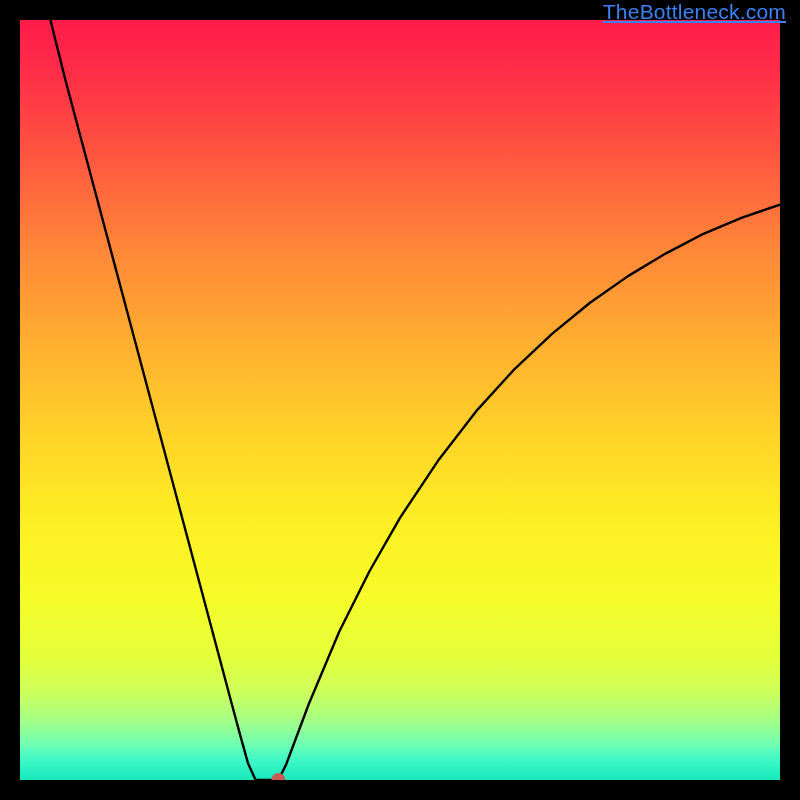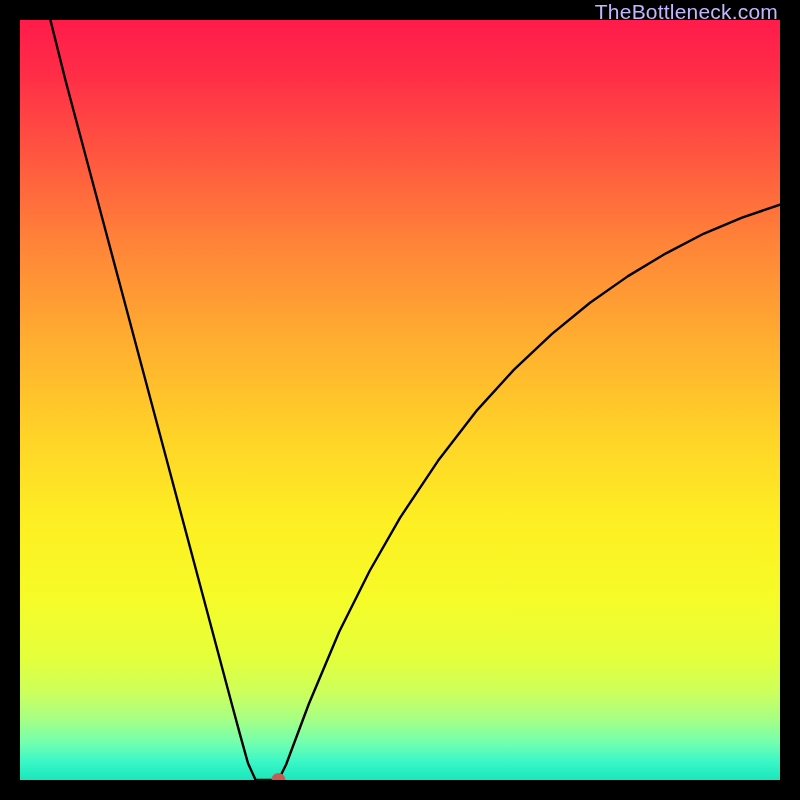--- a/index.html
+++ b/index.html
@@ -22,25 +22,26 @@
   .plot {
     position: absolute;
     left: 0;
     top: 0;
     width: 760px;
     height: 760px;
   }
   .watermark {
     position: absolute;
     top: 0px;
-    right: 22px;
-    color: #c4b5fd;
+    right: 14px;
+    color: #3b82f6;
     font-size: 21px;
     font-weight: 500;
     letter-spacing: 0.2px;
+    text-decoration: underline;
   }
   svg { display: block; }
 </style>
 </head>
 <body>
 
 <div class="frame">
   <svg class="plot" viewBox="0 0 760 760">
     <defs>
       <linearGradient id="bg-grad" x1="0" y1="0" x2="0" y2="1">

